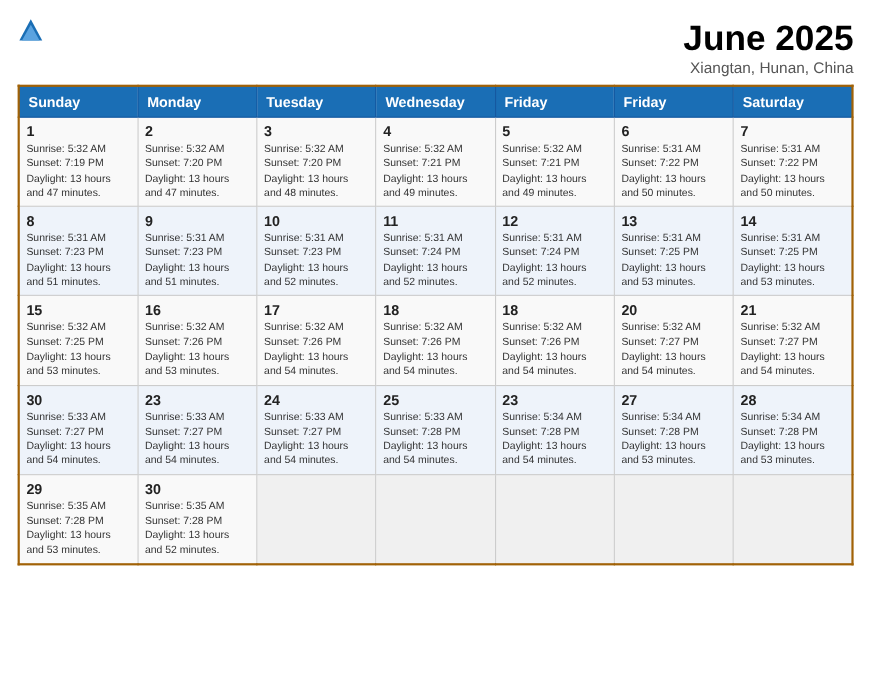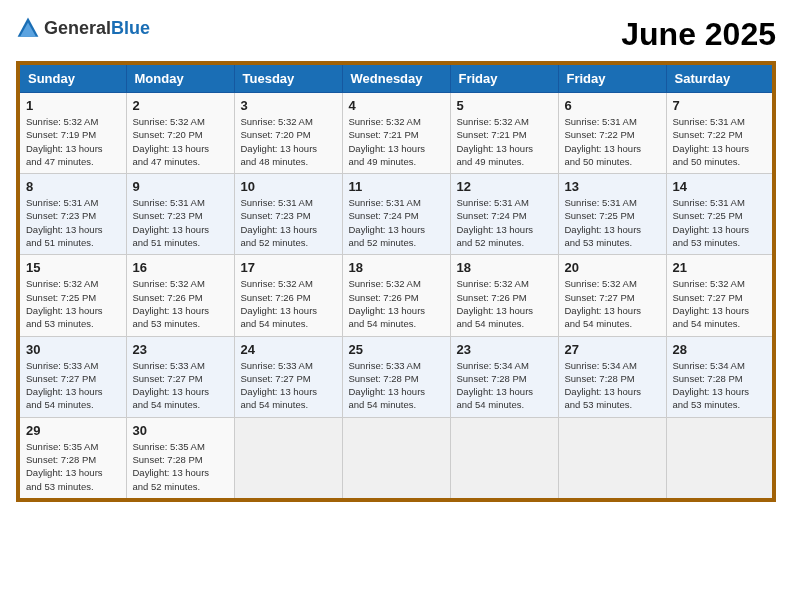--- a/index.html
+++ b/index.html
@@ -43,21 +43,21 @@
       font-weight: bold;
       color: #000000;
     }
     .subtitle {
       font-size: 14px;
       color: #555;
     }
     .calendar {
       width: 100%;
       border-collapse: collapse;
-      border: 4px solid #a16207;
+      border: 2px solid #a16207;
     }
     .calendar th {
       background-color: #1a6eb5;
       color: #fff;
       font-size: 13px;
       font-weight: bold;
       padding: 6px 8px;
       text-align: left;
       border: 1px solid #1558a0;
     }
@@ -94,26 +94,24 @@
   </style>
 </head>
 <body>
 
 <div class="header-area">
   <div class="logo">
     <svg class="logo-icon" viewBox="0 0 30 30" xmlns="http://www.w3.org/2000/svg">
       <polygon points="15,2 28,26 2,26" fill="#1a6eb5"></polygon>
       <polygon points="15,8 25,26 5,26" fill="#5ba3e0"></polygon>
     </svg>
-    <span>
-      <span class="logo-text-general">General</span><span class="logo-text-blue">Blue</span>
-    </span>
   </div>
   <div class="title-area">
     <div class="main-title">June 2025</div>
+    <div class="subtitle">Xiangtan, Hunan, China</div>
   </div>
 </div>
 
 <table class="calendar">
   <thead>
     <tr>
     <th>Sunday</th>
         <th>Monday</th>
         <th>Tuesday</th>
         <th>Wednesday</th>

